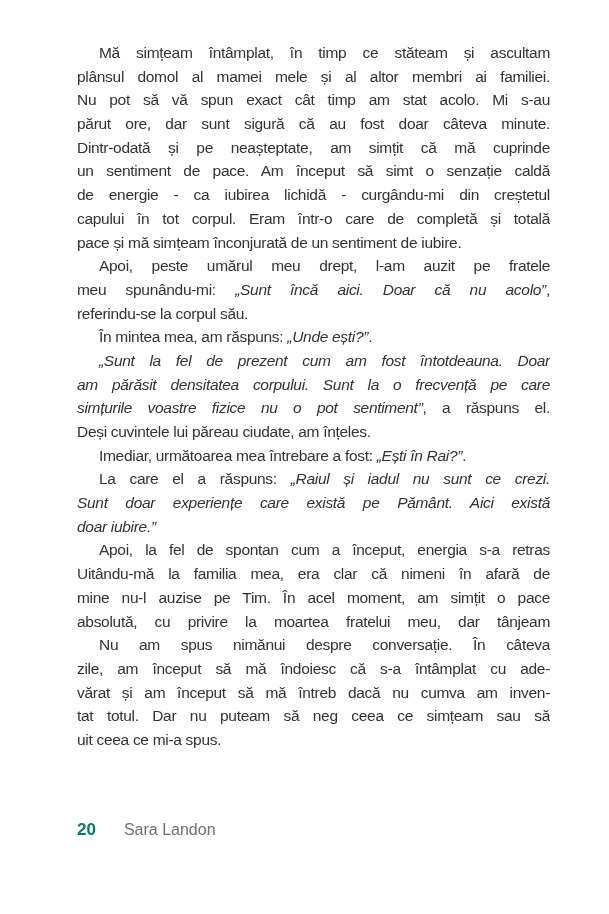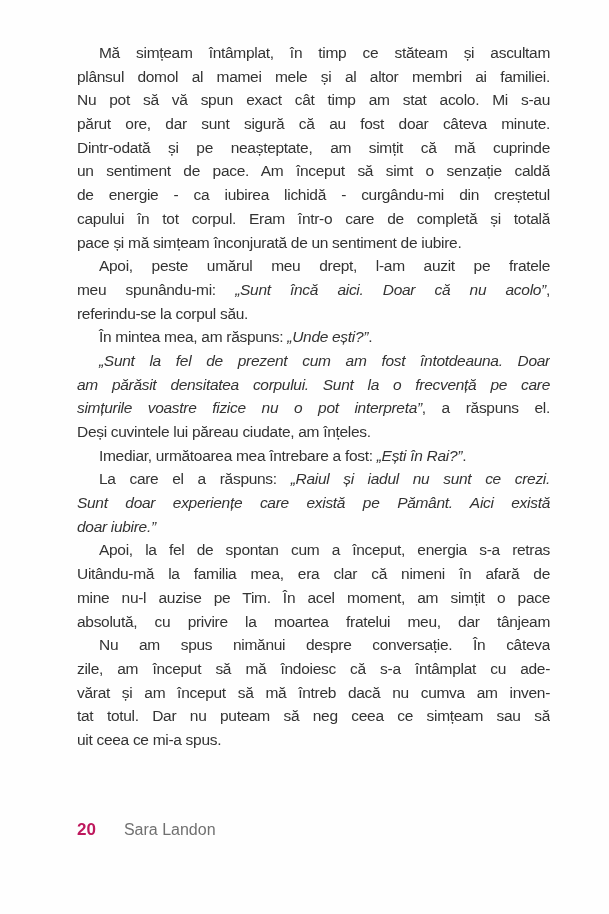--- a/index.html
+++ b/index.html
@@ -34,21 +34,21 @@
   .line.indent{padding-left:22px;}
   .it{font-style:italic;}
   .footer{
     position:absolute;
     left:77px;top:820px;width:473px;
     display:flex;align-items:baseline;
   }
   .page-num{
     font-weight:700;
     font-size:17px;
-    color:#be185d;
+    color:#0f766e;
   }
   .author{
     margin-left:28px;
     font-size:16px;
     color:#707070;
   }
   .caption{
     position:absolute;
     left:77px;top:913px;width:473px;
     text-align:center;
@@ -71,21 +71,21 @@
       <div class="line"><span>un sentiment de pace. Am început să simt o senzație caldă</span></div>
       <div class="line"><span>de energie - ca iubirea lichidă - curgându-mi din creștetul</span></div>
       <div class="line"><span>capului în tot corpul. Eram într-o care de completă și totală</span></div>
       <div class="line last"><span>pace și mă simțeam înconjurată de un sentiment de iubire.</span></div>
       <div class="line indent"><span>Apoi, peste umărul meu drept, l-am auzit pe fratele</span></div>
       <div class="line"><span>meu spunându-mi: </span><span class="it">„Sunt încă aici. Doar că nu acolo”</span><span>,</span></div>
       <div class="line last"><span>referindu-se la corpul său.</span></div>
       <div class="line indent last"><span>În mintea mea, am răspuns: </span><span class="it">„Unde ești?”</span><span>.</span></div>
       <div class="line indent"><span class="it">„Sunt la fel de prezent cum am fost întotdeauna. Doar</span></div>
       <div class="line"><span class="it">am părăsit densitatea corpului. Sunt la o frecvență pe care</span></div>
-      <div class="line"><span class="it">simțurile voastre fizice nu o pot interpreta”</span><span>, a răspuns el.</span></div>
+      <div class="line"><span class="it">simțurile voastre fizice nu o pot sentiment”</span><span>, a răspuns el.</span></div>
       <div class="line last"><span>Deși cuvintele lui păreau ciudate, am înțeles.</span></div>
       <div class="line indent last"><span>Imediar, următoarea mea întrebare a fost: </span><span class="it">„Ești în Rai?”</span><span>.</span></div>
       <div class="line indent"><span>La care el a răspuns: </span><span class="it">„Raiul și iadul nu sunt ce crezi.</span></div>
       <div class="line"><span class="it">Sunt doar experiențe care există pe Pământ. Aici există</span></div>
       <div class="line last"><span class="it">doar iubire.”</span></div>
       <div class="line indent"><span>Apoi, la fel de spontan cum a început, energia s-a retras</span></div>
       <div class="line"><span>Uitându-mă la familia mea, era clar că nimeni în afară de</span></div>
       <div class="line"><span>mine nu-l auzise pe Tim. În acel moment, am simțit o pace</span></div>
       <div class="line"><span>absolută, cu privire la moartea fratelui meu, dar tânjeam</span></div>
       <div class="line indent"><span>Nu am spus nimănui despre conversație. În câteva</span></div>

